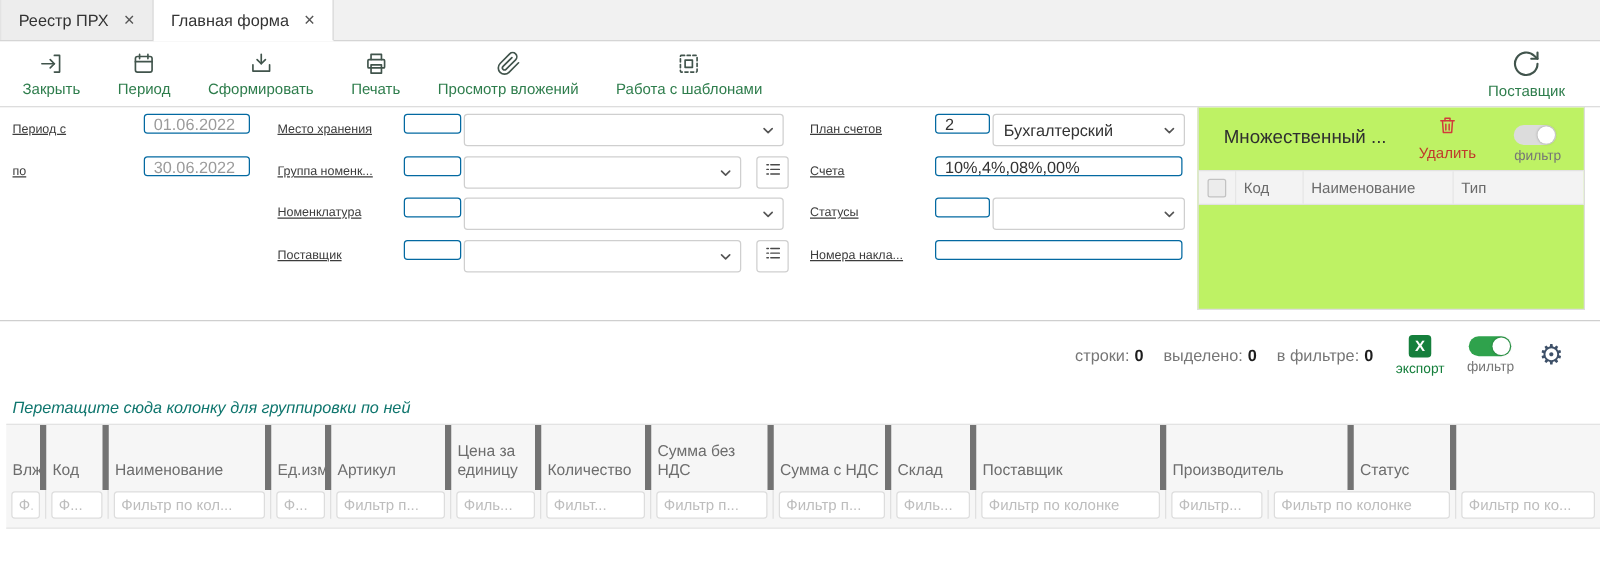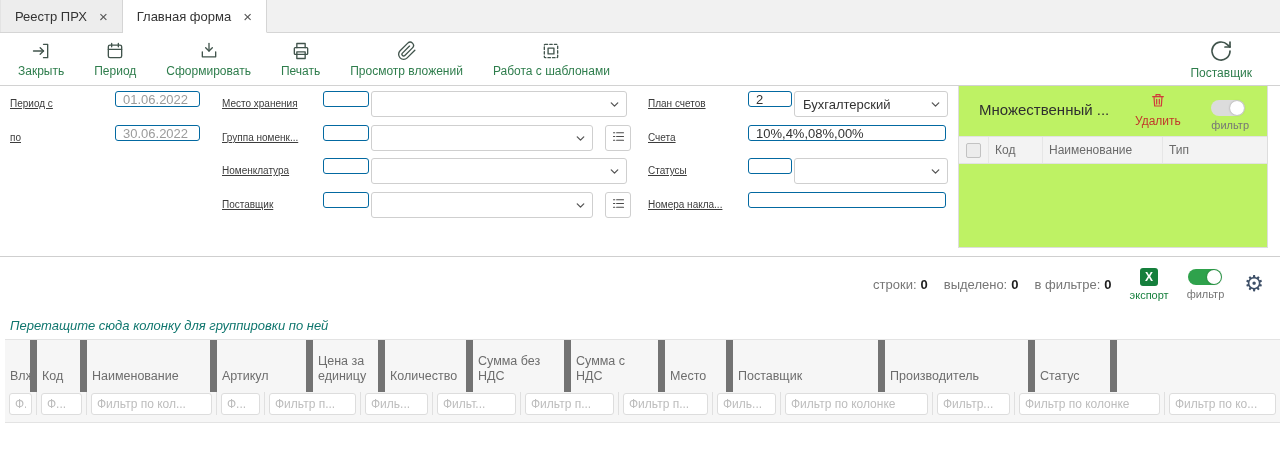--- a/index.html
+++ b/index.html
@@ -50,35 +50,35 @@
   .mc0{width:30px;justify-content:center;padding-left:0;}
   .mc1{width:54px}.mc2{width:120px}.mc3{flex:1;border-right:none;}
   .cb{width:13px;height:13px;border:1px solid #c2c2c2;border-radius:2px;background:#ececec;}
   
   .toggle{width:34px;height:16px;border-radius:9px;position:relative;cursor:pointer;}
   .toggle .knob{width:14px;height:14px;border-radius:50%;background:#fff;position:absolute;top:1px;right:1px;
                 box-shadow:0 0 2px rgba(0,0,0,.35);}
   .toggle.off{background:#dcdcdc;}
   .toggle.on{background:#2fa24c;}
   
-  .statusrow{height:54px;display:flex;justify-content:flex-end;align-items:center;gap:18px;padding-right:16px;}
+  .statusrow{height:54px;display:flex;justify-content:flex-end;align-items:center;gap:18px;padding-right:29px;}
   .stats{display:flex;gap:16px;font-size:13px;color:#767676;align-items:center;}
   .stats b{color:#1d1d1d;font-weight:bold;margin-left:4px;}
   .stackbtn{display:flex;flex-direction:column;align-items:center;gap:3px;cursor:pointer;}
   .stackbtn .lbl{font-size:11px;}
   .lbl-green{color:#157f3c;}
   .lbl-gray{color:#767676;}
   .xbox{width:18px;height:18px;background:#157f3c;color:#fff;font-weight:bold;font-size:12px;
         display:flex;align-items:center;justify-content:center;border-radius:3px;}
   .gear{font-size:22px;color:#3e5068;line-height:1;cursor:pointer;margin-left:2px;}
   .grouphint{height:28px;display:flex;align-items:center;padding-left:10px;font-size:13px;font-style:italic;color:#0f766e;}
   .gridtable{margin-left:5px;}
   .gheader{display:flex;background:#f6f6f6;border-top:1px solid #e3e3e3;height:52px;}
   .gh{display:flex;align-items:flex-end;padding:4px 5px 8px;font-size:12.5px;color:#6d6d6d;
-      border-right:7px solid #737373;box-sizing:border-box;overflow:hidden;line-height:1.2;}
+      border-right:5px solid #737373;box-sizing:border-box;overflow:hidden;line-height:1.2;}
   .gfilters{display:flex;background:#f6f6f6;border-bottom:1px solid #e3e3e3;padding-bottom:7px;}
   .gf{box-sizing:border-box;padding:1px 4px 0;border-right:1px solid #e0e0e0;}
   .gf input{width:100%;box-sizing:border-box;height:22px;border:1px solid #ddd;border-radius:3px;
             font-size:12px;padding:0 5px;font-family:inherit;color:#333;outline:none;background:#fff;}
   .gf input::placeholder{color:#bdbdbd;}
   .c0{width:32px}.c1{width:50px}.c2{width:130px}.c3{width:48px}.c4{width:96px}.c5{width:72px}.c6{width:88px}
   .c7{width:98px}.c8{width:94px}.c9{width:68px}.c10{width:152px}.c11{width:82px}.c12{width:150px}
   .c13{flex:1;border-right:none;}
 </style>
 </head>
@@ -296,26 +296,27 @@
     <span class="gear">⚙</span>
   </div>
 
   <div class="grouphint">Перетащите сюда колонку для группировки по ней</div>
 
   <div class="gridtable">
     <div class="gheader">
       <div class="gh c0">Влж</div>
       <div class="gh c1">Код</div>
       <div class="gh c2">Наименование</div>
+      <div class="gh c3">Ед.изм.</div>
       <div class="gh c4">Артикул</div>
       <div class="gh c5">Цена за единицу</div>
       <div class="gh c6">Количество</div>
       <div class="gh c7">Сумма без НДС</div>
       <div class="gh c8">Сумма с НДС</div>
-      <div class="gh c9">Место</div>
+      <div class="gh c9">Склад</div>
       <div class="gh c10">Поставщик</div>
       <div class="gh c12">Производитель</div>
       <div class="gh c11">Статус</div>
     </div>
     <div class="gfilters">
       <div class="gf c0"><input placeholder="Ф..." style=""></div>
       <div class="gf c1"><input placeholder="Ф..." style=""></div>
       <div class="gf c2"><input placeholder="Фильтр по кол..." style=""></div>
       <div class="gf c3"><input placeholder="Ф..." style=""></div>
       <div class="gf c4"><input placeholder="Фильтр п..." style=""></div>

